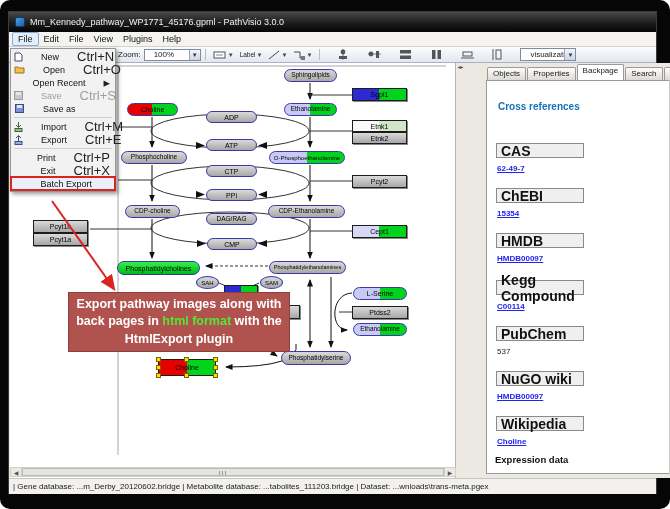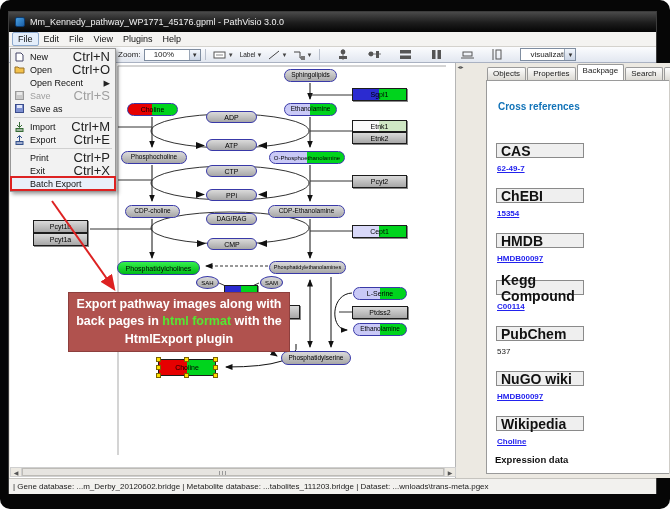--- a/index.html
+++ b/index.html
@@ -75,21 +75,21 @@
   .hd.ml{left:-3px;top:calc(50% - 3px);} .hd.mr{right:-3px;top:calc(50% - 3px);}
   .hd.bl{left:-3px;bottom:-3px;} .hd.bm{left:calc(50% - 3px);bottom:-3px;} .hd.br{right:-3px;bottom:-3px;}
   
   .callout{position:absolute;left:68px;top:292px;width:222px;height:60px;background:#b0524e;border:1px solid #8d3f3d;
            color:#fff;font-weight:bold;font-size:12.5px;line-height:1.4;text-align:center;
            display:flex;align-items:center;justify-content:center;padding:0 6px;z-index:30;}
   .callout .hl{color:#55e633;}
   
   .popup{position:absolute;left:10px;top:48px;width:106px;background:#f2f2f2;border:1px solid #979797;
          box-shadow:2px 2px 4px rgba(0,0,0,.4);z-index:40;font-size:9px;color:#111;padding:1px 0;}
-  .mrow{height:13px;display:flex;align-items:center;padding:0 5px 0 3px;gap:5px;}
+  .mrow{height:13px;display:flex;align-items:center;padding:0 5px 0 3px;gap:18px;}
   .mrow .mi{width:11px;height:10px;display:flex;align-items:center;justify-content:center;}
   .mrow .ml{flex:1;white-space:nowrap;}
   .mrow .ms{font-size:13px;color:#222;}
   .mrow.dis .ml,.mrow.dis .ms{color:#9f9f9f;}
   .msep{height:1px;background:#d0d0d0;margin:2px 3px;}
   .mrow.hot{outline:2px solid #dd2222;outline-offset:-1px;background:#e9f0fa;}
   .redarrow{z-index:35;}
 </style>
 </head>
 <body>

